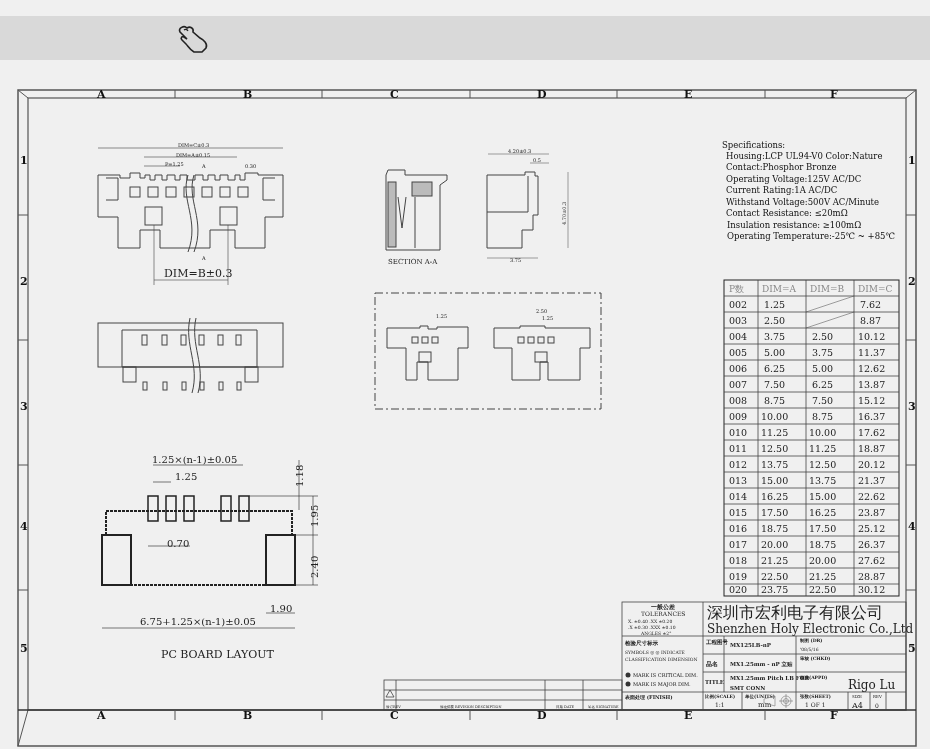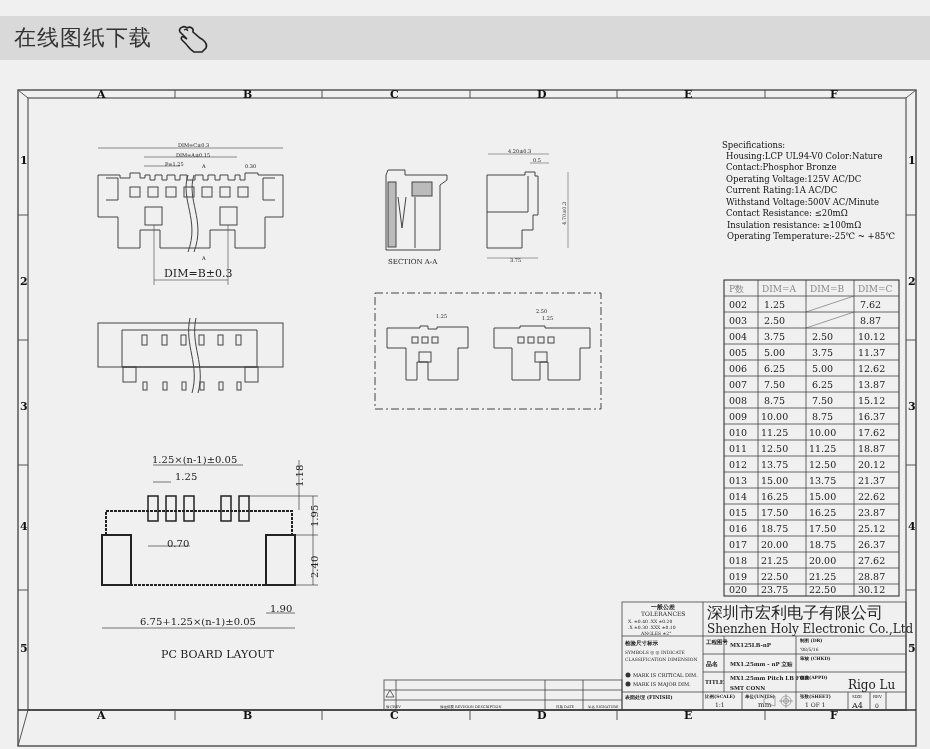--- a/index.html
+++ b/index.html
@@ -8,21 +8,20 @@
   .topbar .title{position:absolute;left:14px;top:7px;font-size:22px;color:#333;letter-spacing:1px;}
   .topbar .hand{position:absolute;left:176px;top:8px;width:40px;height:30px;}
   .sheet{position:absolute;left:0;top:0;width:930px;height:749px;}
   svg text{font-family:"DejaVu Serif",serif;}
   .mono{font-family:"DejaVu Sans Mono",monospace;}
 </style>
 </head>
 <body>
 
 <div class="topbar">
-  <span class="title">在线图纸下载</span>
   <svg class="hand" viewBox="0 0 40 30">
     <path d="M4 8 C2 4,8 1,11 4 C14 2,18 4,17 8 L24 14 C28 16,32 20,30 24 L26 28 L18 28 C14 26,12 22,10 20 L6 16 C4 14,6 12,8 13 L11 15 L5 9 Z" fill="none" stroke="#222" stroke-width="1.6"></path>
     <path d="M8 6 C9 5,11 5,12 7" fill="none" stroke="#222" stroke-width="1.2"></path>
   </svg>
 </div>
 
 <svg class="sheet" viewBox="0 0 930 749" xmlns="http://www.w3.org/2000/svg">
 
   <g fill="none" stroke="#555">
     <rect x="18" y="90" width="898" height="656" stroke-width="1.5"></rect>

